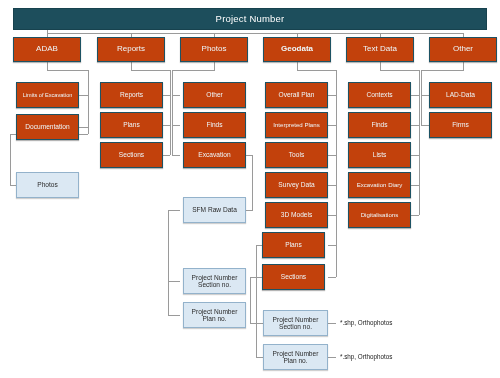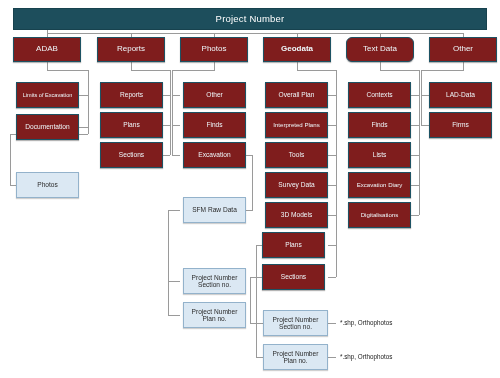--- a/index.html
+++ b/index.html
@@ -39,21 +39,21 @@
     z-index: 2;
   }
   .node-title {
     background: #1d4e5c;
     border: 1px solid #17424e;
     color: #ffffff;
     font-size: 9.5px;
     letter-spacing: .2px;
   }
   .node-dark {
-    background: #7f1d1d;
+    background: #c2410c;
     border: 1px solid #1d5263;
     color: #eef7fa;
     font-size: 6.6px;
     box-shadow: 0 1px 1px rgba(90,90,90,.45);
   }
   .node-light {
     background: #dbe8f3;
     border: 1px solid #93b2cb;
     color: #2b2b2b;
     font-size: 6.6px;
@@ -146,21 +146,21 @@
   </div>
   <div class="node node-dark" style="left:97px; top:37px; width:68px; height:25px; font-size:8px;">
     <span>Reports</span>
   </div>
   <div class="node node-dark" style="left:180px; top:37px; width:68px; height:25px; font-size:8px;">
     <span>Photos</span>
   </div>
   <div class="node node-dark" style="left:263px; top:37px; width:68px; height:25px; font-size:8px;font-weight:bold;">
     <span>Geodata</span>
   </div>
-  <div class="node node-dark" style="left:346px; top:37px; width:68px; height:25px; font-size:8px;border-radius:6px;">
+  <div class="node node-dark" style="left:346px; top:37px; width:68px; height:25px; font-size:8px;">
     <span>Text Data</span>
   </div>
   <div class="node node-dark" style="left:429px; top:37px; width:68px; height:25px; font-size:8px;">
     <span>Other</span>
   </div>
 
   <div class="node node-dark" style="left:16px; top:82px; width:63px; height:26px; font-size:5.6px;">
     <span>Limits of  Excavation</span>
   </div>
   <div class="node node-dark" style="left:16px; top:114px; width:63px; height:26px;">

